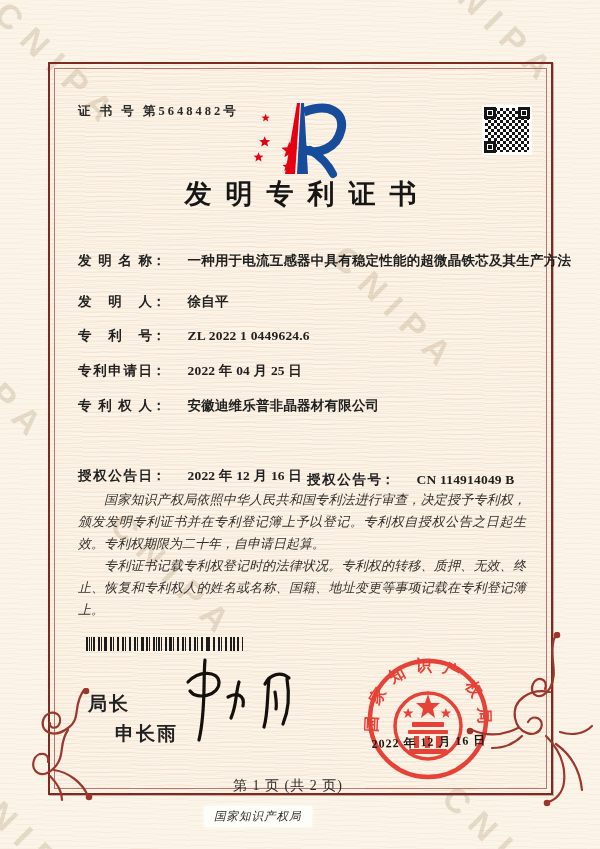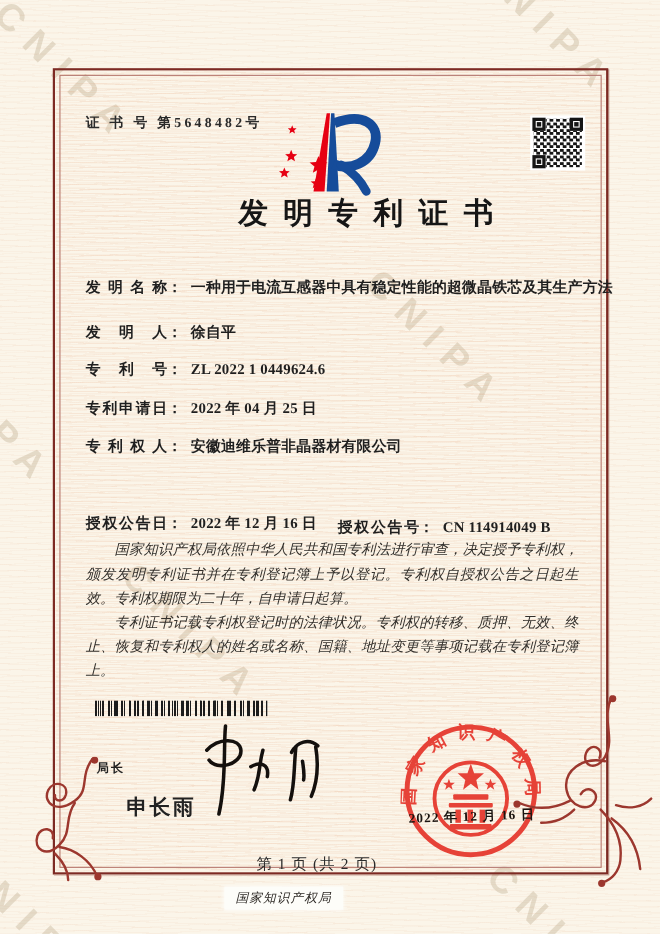--- a/index.html
+++ b/index.html
@@ -52,49 +52,48 @@
     position:absolute;left:3px;top:3px;right:3px;bottom:3px;
     background:repeating-conic-gradient(#151515 0% 25%, transparent 0% 50%) 0 0/6px 6px;
   }
   .qr-finder{position:absolute;width:12px;height:12px;border:3px solid #151515;background:#fff;box-sizing:border-box;}
   .qr-finder::after{content:"";position:absolute;left:1px;top:1px;width:4px;height:4px;background:#151515;}
   .qr-f1{left:2px;top:2px}.qr-f2{right:2px;top:2px}.qr-f3{left:2px;bottom:2px}
   .title{
     position:absolute;left:48px;top:176px;width:505px;text-align:center;
     font-size:27px;font-weight:700;letter-spacing:14px;color:#161616;
     text-indent:14px;
-    margin-left:32px;
   }
 
   
   .frow{position:absolute;left:78px;width:470px;font-size:13.5px;color:#1f1f1f;white-space:nowrap;}
   .f-label{display:inline-block;width:74px;text-align:justify;text-align-last:justify;font-weight:700;}
   .f-colon{font-weight:700;}
-  .f-value{margin-left:8px;font-weight:600;letter-spacing:0.2px;}
+  .f-value{margin-left:22px;font-weight:600;letter-spacing:0.2px;}
   .f-group2{position:absolute;left:229px;top:4px;}
 
   
   .paras{
     position:absolute;left:78px;top:489px;width:448px;
     font-size:13px;line-height:22px;color:#33302c;font-style:italic;
     text-align:justify;
   }
   .paras p{margin:0;text-indent:2em;}
 
   
   .barcode{
     position:absolute;left:86px;top:637px;width:157px;height:14px;
     background-image:
       repeating-linear-gradient(90deg,#1c1c1c 0 2px,transparent 2px 3px,#1c1c1c 3px 4px,transparent 4px 7px,#1c1c1c 7px 9px,transparent 9px 12px),
       repeating-linear-gradient(90deg,transparent 0 5px,#1c1c1c 5px 6px,transparent 6px 13px);
   }
   .director-title{
     position:absolute;left:88px;top:691px;
     font-family:"Liberation Sans","DejaVu Sans",sans-serif;
-    font-size:11px;font-weight:700;color:#222;letter-spacing:2px;
+    font-size:19px;font-weight:700;color:#222;letter-spacing:2px;
   }
   .director-name{
     position:absolute;left:104px;top:721px;
     font-family:"Liberation Sans","DejaVu Sans",sans-serif;
     font-size:19px;font-weight:700;color:#222;letter-spacing:2px;margin-left:11px;
   }
   .signature{position:absolute;left:175px;top:652px;width:150px;height:100px;}
   .seal{position:absolute;left:364px;top:654px;width:128px;height:130px;}
   .seal-date{
     position:absolute;left:366px;top:734px;width:126px;text-align:center;

